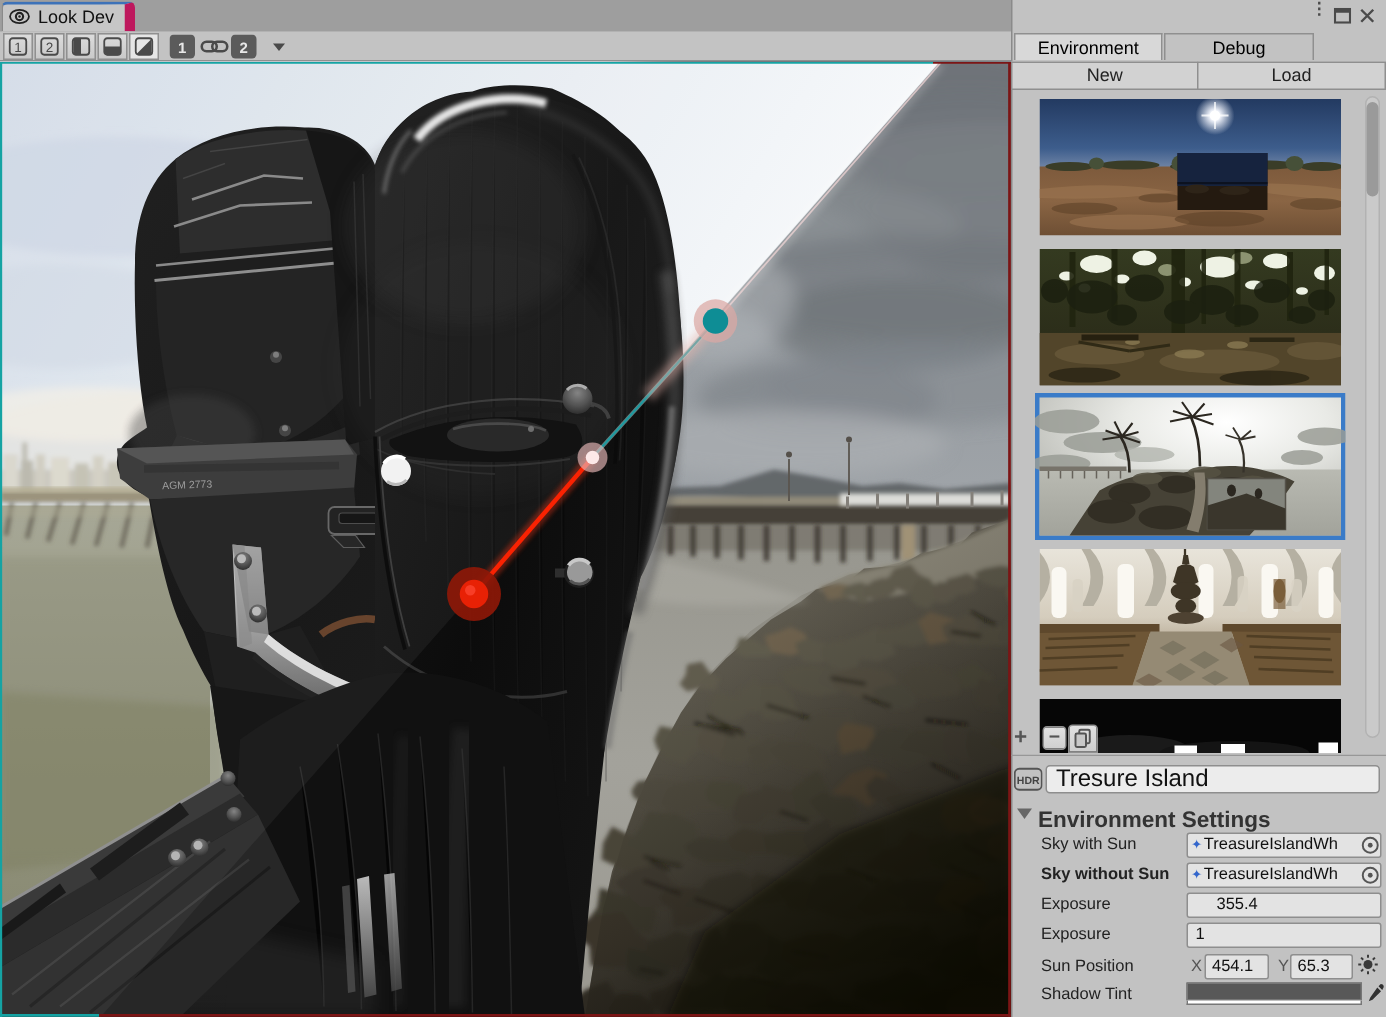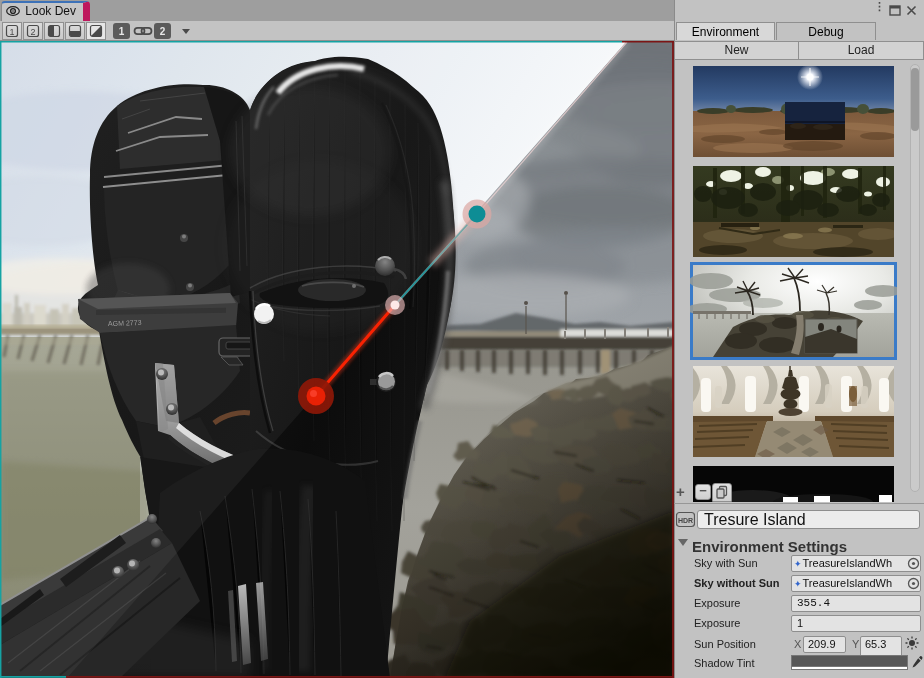--- a/index.html
+++ b/index.html
@@ -866,28 +866,28 @@
     <circle cx="6.5" cy="6.5" r="5" fill="none" stroke="#555" stroke-width="1.3"></circle>
     <circle cx="6.5" cy="6.5" r="1.6" fill="#555"></circle>
   </svg>
 <div class="lbl" style="left:694px;top:577px;font-weight:bold;">Sky without Sun</div>
 <div class="fld" style="left:791px;top:575px;width:130px;height:17px;line-height:15px;overflow:hidden;"><span style="color:#36c;font-size:9px;margin:0 1px 0 2px;">✦</span>TreasureIslandWh</div>
 <svg class="abs" style="left:907px;top:577px;z-index:3" width="13" height="13" viewBox="0 0 13 13">
     <circle cx="6.5" cy="6.5" r="5" fill="none" stroke="#555" stroke-width="1.3"></circle>
     <circle cx="6.5" cy="6.5" r="1.6" fill="#555"></circle>
   </svg>
 <div class="lbl" style="left:694px;top:597px;">Exposure</div>
-<div class="fld" style="left:791px;top:595px;width:130px;height:17px;line-height:15px;padding-left:5px;font-family:Liberation Mono, monospace;">355.4</div>
+<div class="fld" style="left:791px;top:595px;width:130px;height:17px;line-height:15px;padding-left:19px;">355.4</div>
 <div class="lbl" style="left:694px;top:617px;">Exposure</div>
 <div class="fld" style="left:791px;top:615px;width:130px;height:17px;line-height:15px;padding-left:5px;">1</div>
 <div class="lbl" style="left:694px;top:638px;">Sun Position</div>
 <div class="lbl" style="left:794px;top:638px;color:#555;">X</div>
-<div class="fld" style="left:803px;top:636px;width:43px;height:17px;line-height:15px;padding-left:4px;">209.9</div>
+<div class="fld" style="left:803px;top:636px;width:43px;height:17px;line-height:15px;padding-left:4px;">454.1</div>
 <div class="lbl" style="left:852px;top:638px;color:#555;">Y</div>
-<div class="fld" style="left:860px;top:636px;width:42px;height:32px;line-height:15px;padding-left:4px;">65.3</div>
+<div class="fld" style="left:860px;top:636px;width:42px;height:17px;line-height:15px;padding-left:4px;">65.3</div>
 <svg class="abs" style="left:905px;top:636px" width="14" height="14" viewBox="0 0 14 14">
     <circle cx="7" cy="7" r="3" fill="#3a3a3a"></circle>
     <g stroke="#3a3a3a" stroke-width="1.3">
       <path d="M7 0.5 V2.5 M7 11.5 V13.5 M0.5 7 H2.5 M11.5 7 H13.5 M2.4 2.4 L3.8 3.8 M10.2 10.2 L11.6 11.6 M11.6 2.4 L10.2 3.8 M3.8 10.2 L2.4 11.6"></path>
     </g>
   </svg>
 <div class="lbl" style="left:694px;top:657px;">Shadow Tint</div>
 <div class="abs" style="left:791px;top:655px;width:117px;height:12px;background:#585858;border:1px solid #777;box-sizing:border-box;"></div>
 <div class="abs" style="left:791px;top:667px;width:117px;height:3px;background:#fff;border:1px solid #777;border-top:none;box-sizing:border-box;"></div>
 <svg class="abs" style="left:911px;top:655px" width="12" height="14" viewBox="0 0 12 14">

